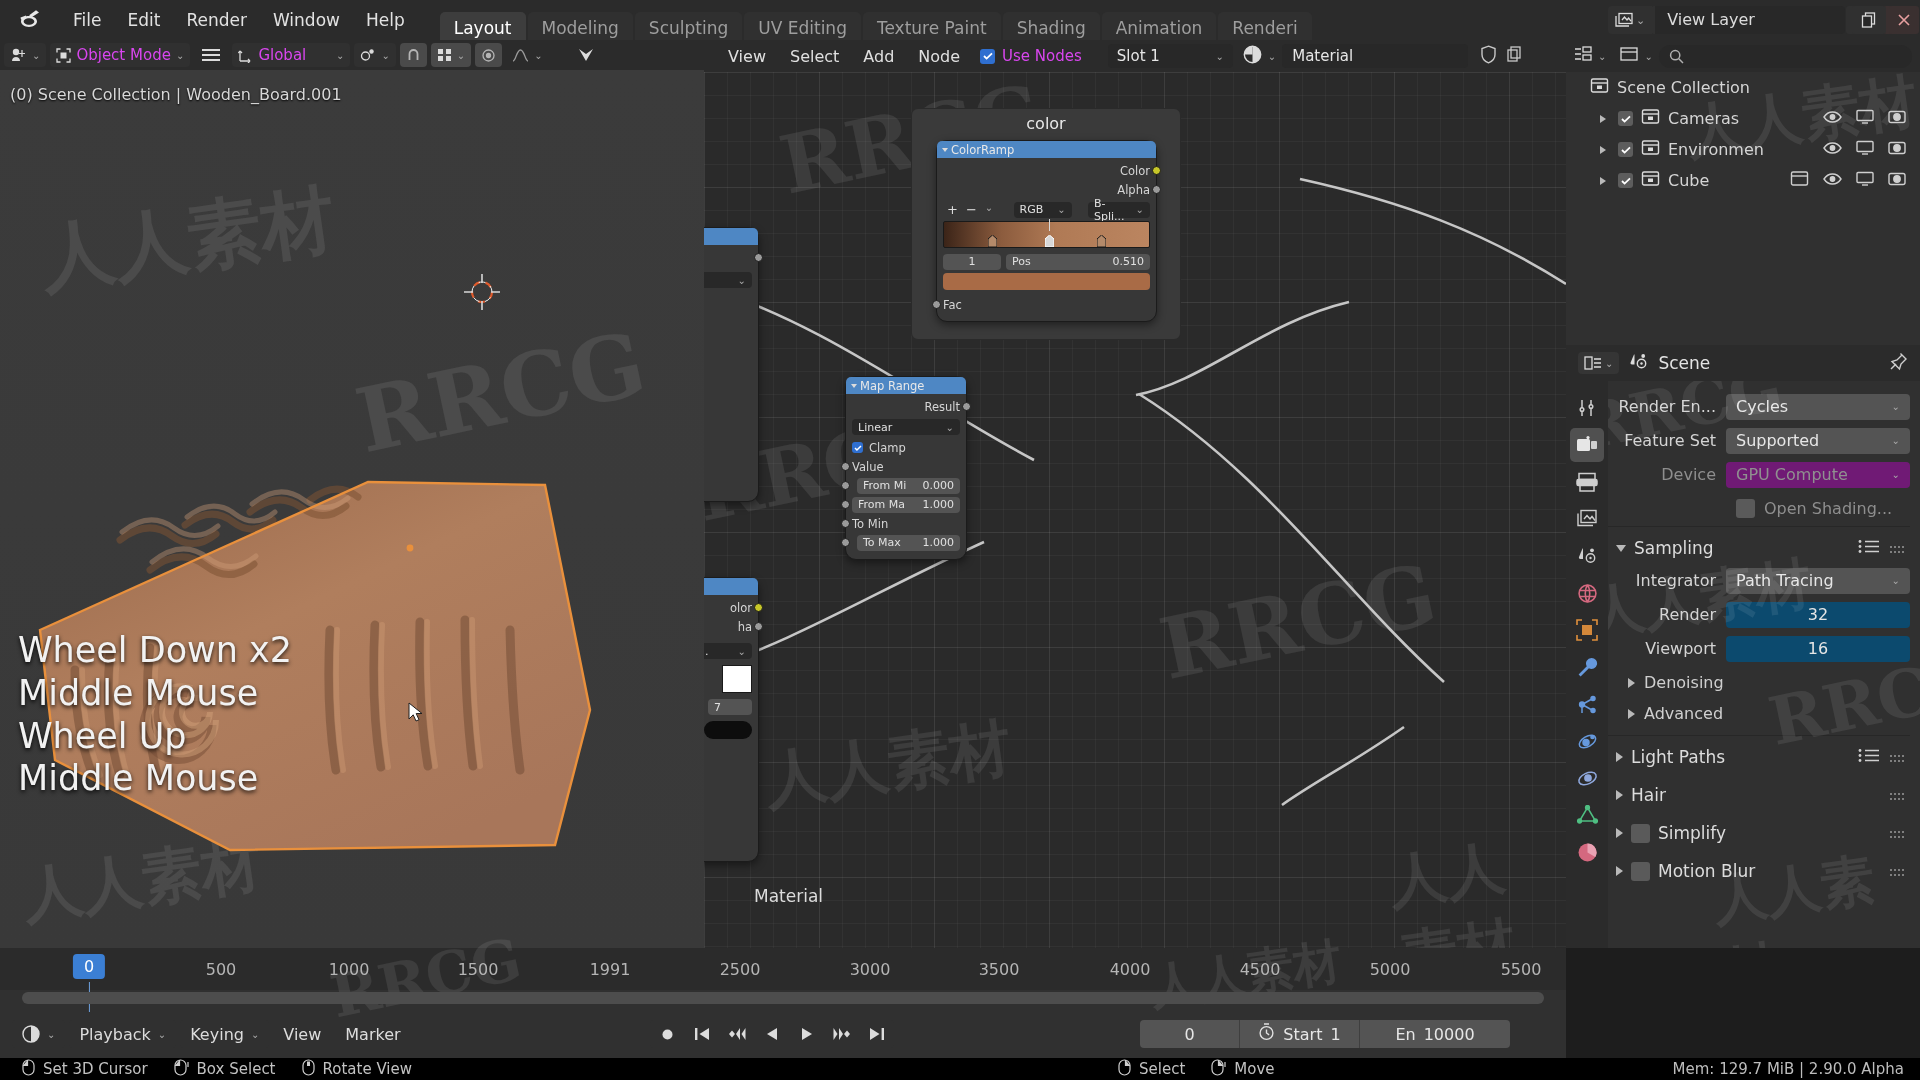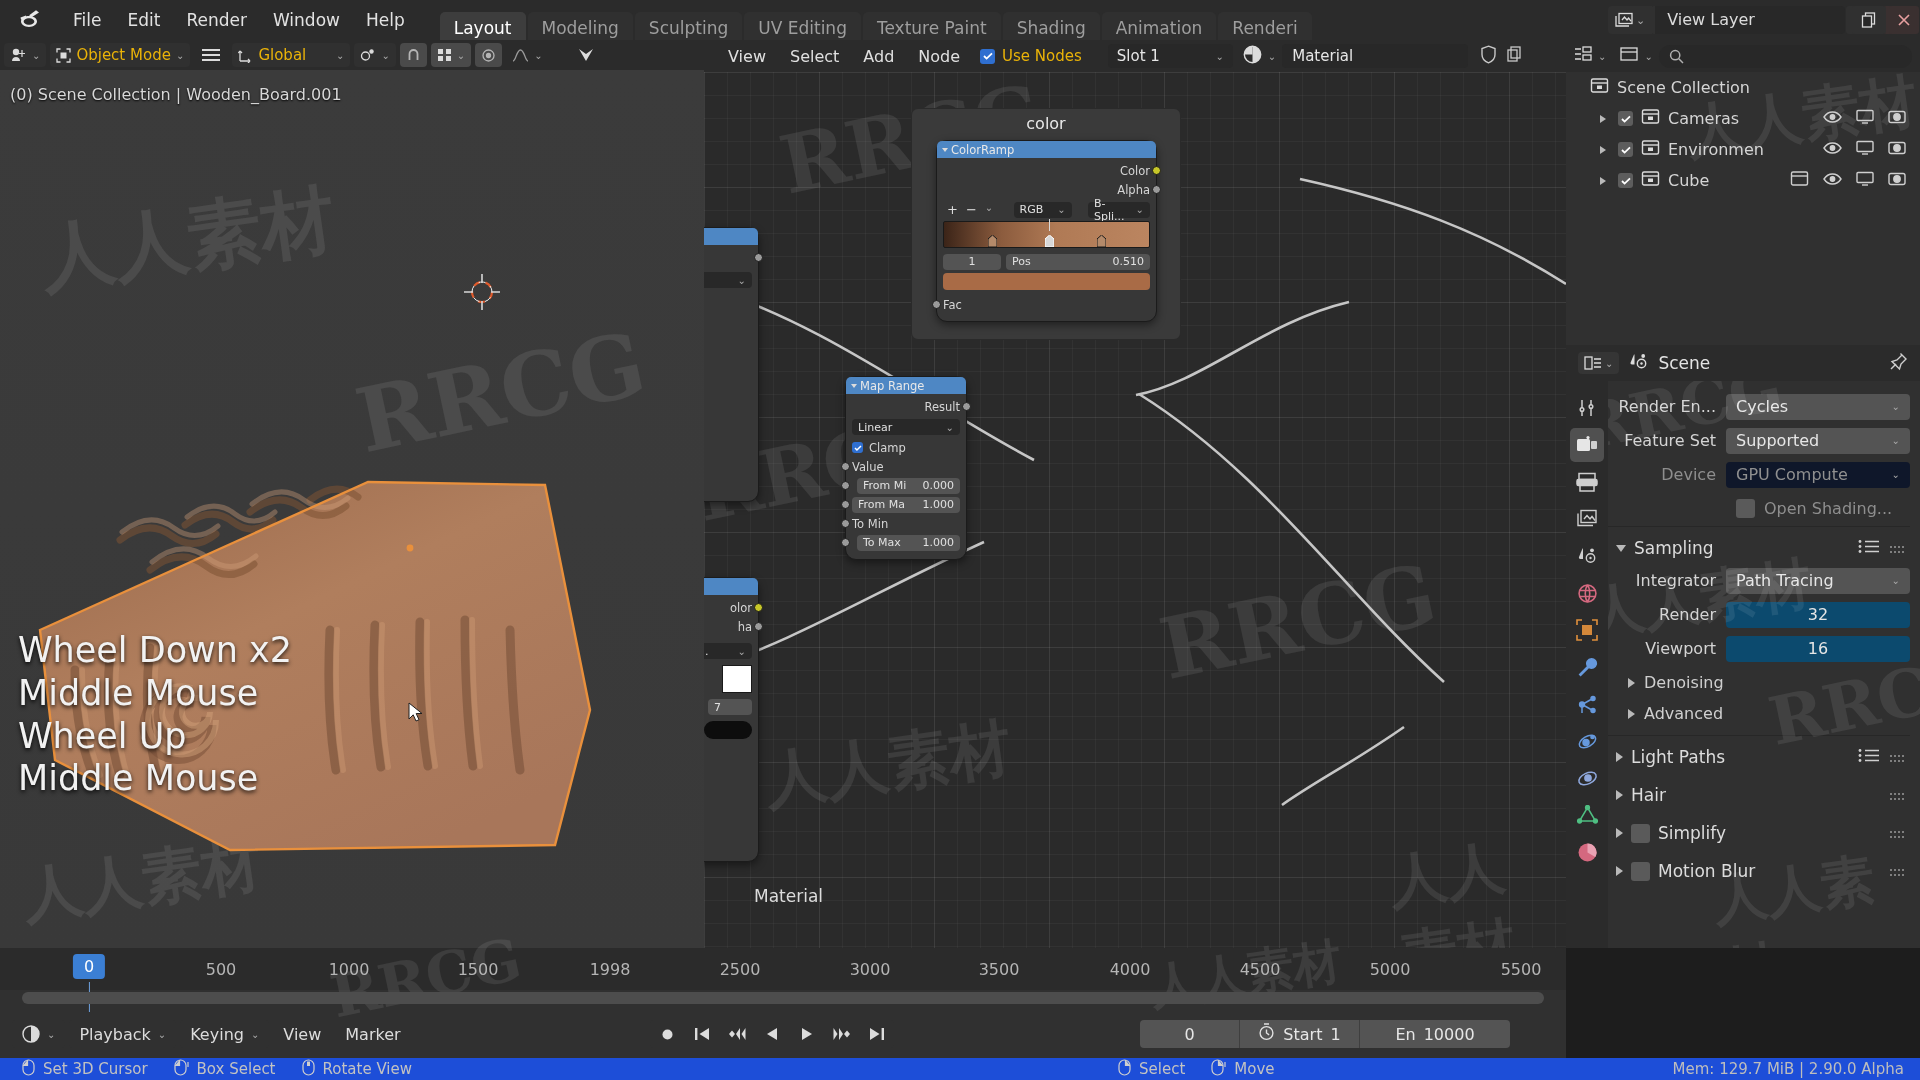--- a/index.html
+++ b/index.html
@@ -27,21 +27,21 @@
   .scene-ico{width:42px;height:28px;display:flex;align-items:center;justify-content:center;background:#303030;border-radius:4px 0 0 4px;gap:2px;}
   .scene-name{min-width:150px;height:28px;line-height:28px;padding:0 12px;background:#282828;font-size:16px;color:#dcdcdc;border-radius:0 4px 4px 0;}
   .icon-btn{width:34px;height:28px;display:flex;align-items:center;justify-content:center;background:#303030;border-radius:3px;margin-right:3px;}
   .icon-btn.x{background:#3a3030;}
 
   
   .viewport{position:absolute;left:0;top:40px;width:704px;height:908px;background:#393939;overflow:hidden;}
   .vp-header{position:absolute;left:0;top:0;width:704px;height:30px;background:#2b2b2b;display:flex;align-items:center;padding-left:4px;}
   .vp-btn{height:24px;display:flex;align-items:center;padding:0 6px;background:#303030;border-radius:4px;margin-right:4px;gap:5px;}
   .vp-btn.flat{background:transparent;}
-  .vp-label{font-size:15px;color:#eab308;white-space:nowrap;}
+  .vp-label{font-size:15px;color:#d946ef;white-space:nowrap;}
   .caret{font-size:10px;color:#aaa;}
   .vp-canvas{position:absolute;left:0;top:30px;width:704px;height:878px;background:linear-gradient(#3b3b3b,#393939);}
   .vp-breadcrumb{position:absolute;left:10px;top:45px;font-size:16px;color:#d8d8d8;text-shadow:0 1px 2px #000;}
   .cursor3d{position:absolute;left:460px;top:200px;width:44px;height:44px;}
   .overlay-keys{position:absolute;left:18px;bottom:148px;font-size:35px;line-height:1.22;color:#f2f2f2;text-shadow:0 2px 4px rgba(0,0,0,.85);}
   .mouse-ptr{position:absolute;left:408px;top:632px;width:16px;height:20px;}
 
   
   .nodeeditor{position:absolute;left:704px;top:40px;width:862px;height:908px;background:#1d1d1d;overflow:hidden;}
   .ne-header{position:absolute;left:0;top:0;width:862px;height:32px;background:#2b2b2b;display:flex;align-items:center;padding-left:12px;z-index:40;}
@@ -94,21 +94,21 @@
   .pr-title{font-size:17px;color:#e4e4e4;}
   .pr-pin{margin-left:auto;}
   .pr-tabs{position:absolute;left:0;top:36px;width:42px;bottom:0;background:#2b2b2b;display:flex;flex-direction:column;align-items:center;padding-top:10px;gap:3px;}
   .pr-tab{width:34px;height:34px;border-radius:5px;display:flex;align-items:center;justify-content:center;}
   .pr-tab.active{background:#505050;}
   .pr-body{position:absolute;left:42px;top:36px;right:0;bottom:0;overflow:hidden;padding:10px 10px 0 0;}
   .prow{display:flex;align-items:center;height:31px;margin-bottom:3px;}
   .prow .plabel{width:118px;text-align:right;padding-right:10px;font-size:16px;color:#d4d4d4;}
   .prow .plabel.dim{color:#8e8e8e;}
   .pfield{flex:1;height:26px;background:#545454;border-radius:4px;display:flex;align-items:center;justify-content:space-between;padding:0 10px;font-size:16px;color:#e6e6e6;}
-  .pfield.dim{background:#0f172a;color:#909090;}
+  .pfield.dim{background:#701a75;color:#909090;}
   .pfield.num{background:#0c4a6e;justify-content:center;}
   .pchk-row{display:flex;align-items:center;height:30px;padding-left:128px;gap:9px;font-size:16px;color:#8e8e8e;}
   .pbox{width:19px;height:19px;border-radius:3px;background:#5a5a5a;}
   .panel-hdr{display:flex;align-items:center;height:34px;padding-left:8px;gap:8px;font-size:17px;color:#dcdcdc;margin-top:4px;}
   .panel-hdr .dots{margin-left:auto;display:flex;gap:10px;align-items:center;padding-right:6px;}
   .subrow{display:flex;align-items:center;height:31px;padding-left:20px;gap:9px;font-size:16px;color:#cfcfcf;}
   .sep{height:1px;background:#272727;margin:3px 0;}
   .arrow-r{width:0;height:0;border-left:7px solid #b9b9b9;border-top:5px solid transparent;border-bottom:5px solid transparent;}
   .arrow-d{width:0;height:0;border-top:7px solid #b9b9b9;border-left:5px solid transparent;border-right:5px solid transparent;}
 
@@ -125,21 +125,21 @@
   .tl-btn.flat{background:transparent;}
   .tl-transport{position:absolute;left:650px;display:flex;align-items:center;gap:1px;}
   .tp{width:34px;height:28px;background:#303030;display:flex;align-items:center;justify-content:center;}
   .tp:first-child{border-radius:4px 0 0 4px;}
   .tp:last-child{border-radius:0 4px 4px 0;}
   .tl-frames{position:absolute;left:1140px;display:flex;align-items:center;height:28px;background:#545454;border-radius:4px;overflow:hidden;}
   .tl-frames .cell{height:28px;display:flex;align-items:center;justify-content:center;gap:8px;padding:0 14px;font-size:16px;color:#e6e6e6;border-right:1px solid #3f3f3f;}
   .tl-frames .cell:last-child{border-right:none;}
 
   
-  .statusbar{position:absolute;left:0;top:1058px;width:1920px;height:22px;background:#1d4ed8;display:flex;align-items:center;padding-left:22px;gap:26px;font-size:15px;color:#c2c2c2;}
+  .statusbar{position:absolute;left:0;top:1058px;width:1920px;height:22px;background:#000000;display:flex;align-items:center;padding-left:22px;gap:26px;font-size:15px;color:#c2c2c2;}
   .sb-item{display:flex;align-items:center;gap:8px;}
   .sb-right{position:absolute;right:16px;font-size:15px;color:#bdbdbd;}
 
   
   .wm{position:absolute;pointer-events:none;color:rgba(255,255,255,.085);font-weight:bold;user-select:none;}
   .wm.cn{font-family:"DejaVu Sans",sans-serif;}
   .wm.en{font-family:"DejaVu Serif",serif;}
 </style>
 </head>
 <body>
@@ -1040,21 +1040,21 @@
       <div class="wm en" style="left:330px;top:-4px;font-size:58px;transform:rotate(-12deg);">RRCG</div>
       <div class="wm cn" style="left:1150px;top:-6px;font-size:48px;transform:rotate(-8deg);">人人素材</div>
 
       <div class="tl-playhead" style="left:89px;">
         <div class="tl-ph-badge">0</div>
         <div class="tl-ph-line"></div>
       </div>
       <div class="tl-tick" style="left:221px;">500</div>
       <div class="tl-tick" style="left:349px;">1000</div>
       <div class="tl-tick" style="left:478px;">1500</div>
-      <div class="tl-tick" style="left:610px;">1998</div>
+      <div class="tl-tick" style="left:610px;">1991</div>
       <div class="tl-tick" style="left:740px;">2500</div>
       <div class="tl-tick" style="left:870px;">3000</div>
       <div class="tl-tick" style="left:999px;">3500</div>
       <div class="tl-tick" style="left:1130px;">4000</div>
       <div class="tl-tick" style="left:1260px;">4500</div>
       <div class="tl-tick" style="left:1390px;">5000</div>
       <div class="tl-tick" style="left:1521px;">5500</div>
     </div>
     <div class="tl-scroll"></div>
 

